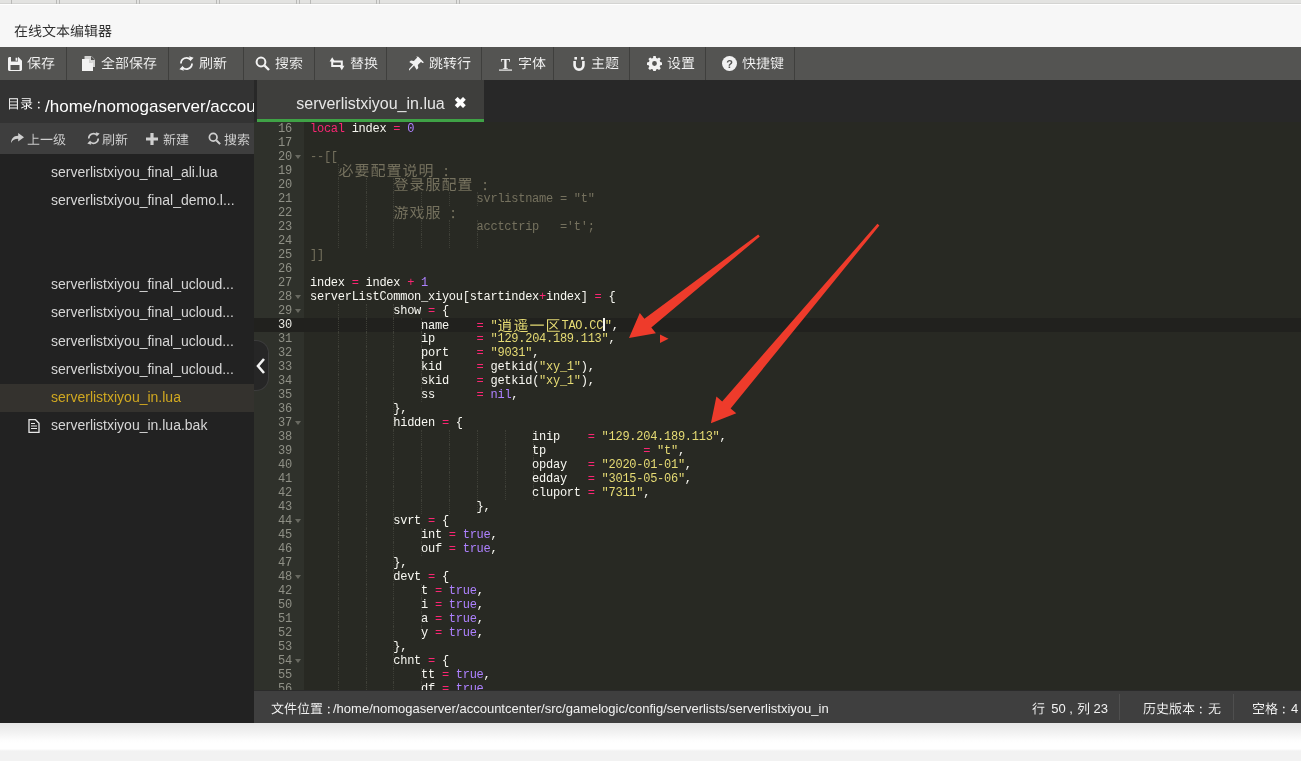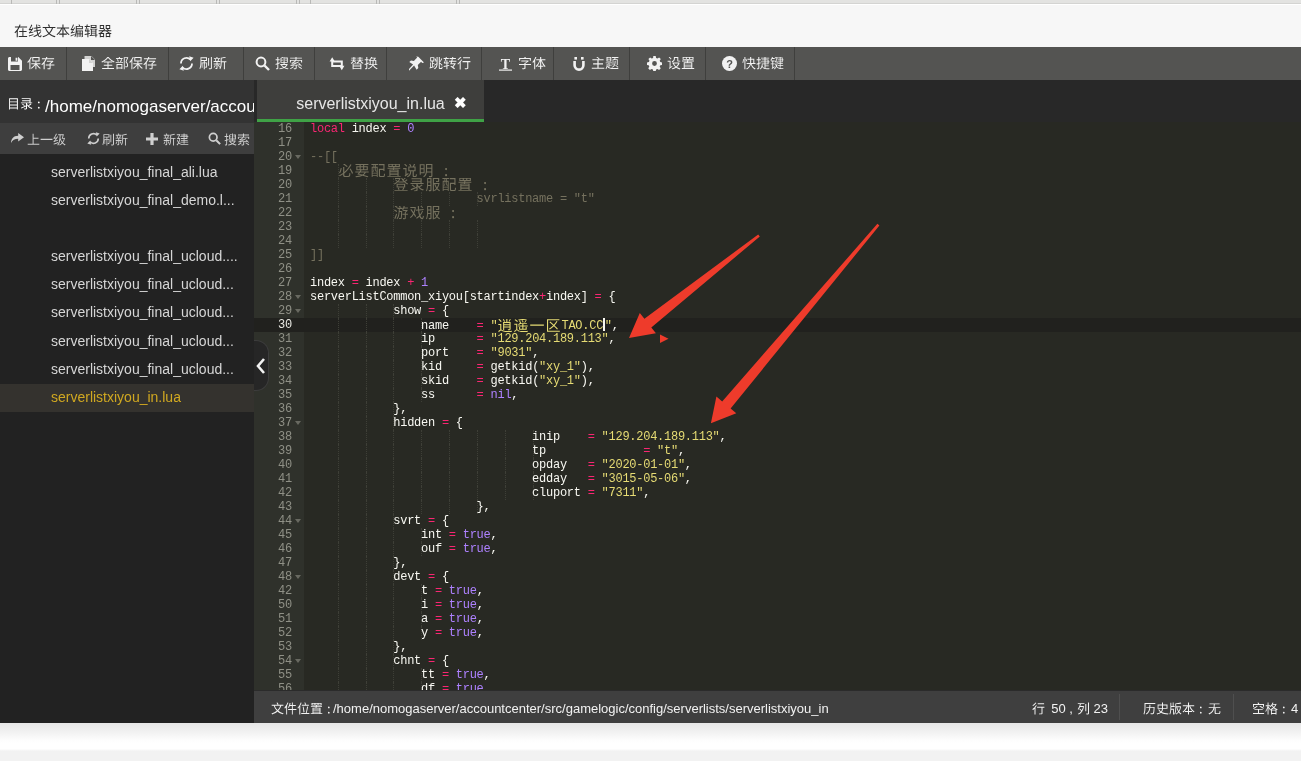--- a/index.html
+++ b/index.html
@@ -194,37 +194,41 @@
           <path d="M2.2 -10.9V-8.3H0.6V-7.4H2.2V-4.6L0.5 -4.0L0.8 -3.1L2.2 -3.6V-0.2C2.2 0.0 2.1 0.0 1.9 0.0C1.8 0.1 1.3 0.1 0.8 0.0C1.0 0.3 1.1 0.7 1.1 1.0C1.9 1.0 2.4 0.9 2.7 0.8C3.0 0.6 3.1 0.4 3.1 -0.2V-4.0L4.5 -4.5L4.4 -5.4L3.1 -4.9V-7.4H4.4V-8.3H3.1V-10.9ZM4.9 -3.8V-2.9H5.5L5.4 -2.9C6.0 -2.0 6.7 -1.3 7.6 -0.7C6.5 -0.2 5.2 0.1 4.0 0.3C4.1 0.5 4.3 0.8 4.4 1.1C5.8 0.8 7.2 0.4 8.5 -0.2C9.5 0.4 10.7 0.8 11.9 1.0C12.1 0.8 12.3 0.4 12.5 0.2C11.4 0.0 10.3 -0.3 9.4 -0.7C10.4 -1.4 11.3 -2.3 11.8 -3.5L11.3 -3.8L11.1 -3.8H8.9V-5.0H11.9V-9.9H9.4V-9.0H11.0V-7.8H9.5V-7.1H11.0V-5.8H8.9V-10.9H8.0V-5.8H5.9V-7.1H7.4V-7.8H5.9V-9.0C6.6 -9.2 7.3 -9.5 7.9 -9.8L7.2 -10.5C6.7 -10.1 5.8 -9.8 5.1 -9.5V-5.0H8.0V-3.8ZM10.5 -2.9C10.0 -2.2 9.3 -1.6 8.5 -1.1C7.6 -1.6 6.9 -2.2 6.4 -2.9Z M21.2 -1.4C22.3 -0.8 23.7 0.2 24.4 0.8L25.2 0.2C24.5 -0.4 23.0 -1.3 22.0 -1.8ZM16.8 -1.8C16.0 -1.1 14.9 -0.3 13.8 0.1C14.0 0.3 14.4 0.6 14.5 0.8C15.6 0.3 16.8 -0.6 17.7 -1.4ZM15.5 -4.1C15.7 -4.2 16.1 -4.3 18.5 -4.4C17.4 -3.9 16.5 -3.5 16.1 -3.4C15.3 -3.1 14.8 -2.9 14.3 -2.8C14.4 -2.6 14.5 -2.2 14.6 -2.0C14.9 -2.1 15.4 -2.2 19.2 -2.4V-0.1C19.2 0.0 19.2 0.1 19.0 0.1C18.8 0.1 18.1 0.1 17.3 0.1C17.4 0.3 17.6 0.7 17.6 1.0C18.6 1.0 19.2 1.0 19.6 0.8C20.1 0.7 20.2 0.4 20.2 -0.1V-2.5L23.4 -2.7C23.7 -2.3 24.0 -1.9 24.2 -1.6L25.0 -2.2C24.4 -2.9 23.3 -4.0 22.3 -4.7L21.6 -4.3C22.0 -4.0 22.3 -3.7 22.7 -3.3L17.0 -3.0C18.9 -3.7 20.7 -4.6 22.5 -5.6L21.7 -6.2C21.2 -5.9 20.6 -5.5 19.9 -5.2L17.0 -5.0C17.9 -5.4 18.8 -6.0 19.6 -6.6L19.2 -6.9H24.2V-5.3H25.2V-7.7H20.0V-8.9H25.0V-9.8H20.0V-10.9H19.0V-9.8H14.0V-8.9H19.0V-7.7H13.9V-5.3H14.8V-6.9H18.6C17.7 -6.1 16.6 -5.5 16.2 -5.3C15.8 -5.1 15.5 -5.0 15.3 -5.0C15.4 -4.8 15.5 -4.3 15.5 -4.1Z" fill="#cfcfcf"></path>
         </svg>
       </div>
     <div id="filelist">
         <div class="frow" style="top:5.4px">
           <span>serverlistxiyou_final_ali.lua</span>
         </div>
 <div class="frow" style="top:33.5px">
           <span>serverlistxiyou_final_demo.l...</span>
         </div>
-<div class="frow" style="top:89.7px">
-          <span>serverlistxiyou_final_ucloud....</span>
-        </div>
 <div class="frow" style="top:117.8px">
           <span>serverlistxiyou_final_ucloud...</span>
         </div>
 <div class="frow" style="top:145.9px">
           <span>serverlistxiyou_final_ucloud...</span>
         </div>
 <div class="frow" style="top:174.0px">
           <span>serverlistxiyou_final_ucloud...</span>
         </div>
 <div class="frow" style="top:202.1px">
           <span>serverlistxiyou_final_ucloud...</span>
         </div>
 <div class="frow sel" style="top:230.2px">
           <span>serverlistxiyou_in.lua</span>
+        </div>
+<div class="frow" style="top:258.3px">
+          <span style="position:absolute;left:28px;top:7px"><svg width="12" height="14" viewBox="0 0 12 14">
+              <path fill="none" stroke="#e8e8e8" stroke-width="1.3" d="M1 .7h6.5L11 4.2v9.1H1z"></path>
+              <path stroke="#e8e8e8" stroke-width="1.1" d="M3 4.5h4M3 7h6M3 9.5h6"></path>
+            </svg></span>
+          <span>serverlistxiyou_in.lua.bak</span>
         </div>
       </div>
   </div>
   <div id="collapse">
       <svg width="9" height="16" viewBox="0 0 9 16" style="position:absolute;left:2px;top:17px">
         <path d="M8 1 L2 8 L8 15" fill="none" stroke="#f2f2f2" stroke-width="2.6"></path>
       </svg>
     </div>
   <div id="editor">
     <div id="tabstrip">
@@ -442,20 +446,21 @@
 <div class="cl" style="top:42px">    <svg class="cjk" width="112" height="15" viewBox="0 -12 112 15" style="vertical-align:baseline;vertical-align:-5px;">
             <path d="M5.1 -11.8C6.4 -10.9 8.0 -9.6 8.9 -8.9L9.7 -9.8C8.8 -10.5 7.2 -11.7 5.9 -12.6ZM2.7 -8.1C2.4 -6.4 1.8 -4.4 1.0 -3.1L2.0 -2.7C2.9 -4.0 3.4 -6.1 3.8 -7.8ZM11.6 -7.1C12.6 -5.6 13.6 -3.6 14.0 -2.2L15.1 -2.8C14.6 -4.1 13.6 -6.1 12.6 -7.5ZM12.4 -11.7C11.0 -8.9 8.9 -6.2 6.3 -4.0V-9.0H5.1V-3.0C3.8 -2.1 2.5 -1.3 1.0 -0.6C1.2 -0.4 1.6 0.0 1.7 0.3C2.9 -0.3 4.1 -0.9 5.1 -1.7V-0.9C5.1 0.7 5.6 1.1 7.2 1.1C7.6 1.1 9.9 1.1 10.3 1.1C11.9 1.1 12.3 0.3 12.4 -2.4C12.1 -2.5 11.6 -2.7 11.3 -2.9C11.2 -0.5 11.1 -0.0 10.2 -0.0C9.7 -0.0 7.7 -0.0 7.3 -0.0C6.5 -0.0 6.3 -0.2 6.3 -0.9V-2.5C9.4 -5.0 11.8 -8.0 13.5 -11.2Z M26.6 -3.5C26.1 -2.6 25.4 -1.9 24.5 -1.4C23.4 -1.7 22.3 -1.9 21.1 -2.1C21.5 -2.5 21.8 -3.0 22.2 -3.5ZM18.3 -9.7V-5.8H22.3C22.1 -5.4 21.8 -4.9 21.5 -4.5H17.3V-3.5H20.9C20.3 -2.7 19.8 -2.1 19.3 -1.5C20.6 -1.3 21.8 -1.0 23.0 -0.7C21.5 -0.2 19.7 0.1 17.4 0.2C17.6 0.4 17.8 0.9 17.9 1.2C20.7 0.9 22.9 0.5 24.6 -0.3C26.5 0.2 28.2 0.7 29.4 1.2L30.4 0.3C29.2 -0.1 27.6 -0.6 25.8 -1.1C26.7 -1.7 27.4 -2.5 27.8 -3.5H30.7V-4.5H22.8C23.1 -4.9 23.3 -5.2 23.5 -5.6L22.8 -5.8H29.8V-9.7H26.2V-10.9H30.4V-12.0H17.5V-10.9H21.6V-9.7ZM22.7 -10.9H25.1V-9.7H22.7ZM19.4 -8.7H21.6V-6.7H19.4ZM22.7 -8.7H25.1V-6.7H22.7ZM26.2 -8.7H28.7V-6.7H26.2Z M40.8 -11.9V-10.8H45.4V-7.2H40.9V-0.7C40.9 0.7 41.3 1.1 42.7 1.1C43.0 1.1 44.9 1.1 45.2 1.1C46.6 1.1 46.9 0.4 47.0 -2.1C46.7 -2.2 46.2 -2.4 46.0 -2.6C45.9 -0.4 45.8 -0.0 45.1 -0.0C44.7 -0.0 43.1 -0.0 42.8 -0.0C42.1 -0.0 42.0 -0.1 42.0 -0.7V-6.1H45.4V-5.1H46.5V-11.9ZM34.6 -2.4H38.8V-0.8H34.6ZM34.6 -3.2V-8.3H35.7V-7.1C35.7 -6.3 35.5 -5.3 34.6 -4.6C34.8 -4.5 35.0 -4.2 35.1 -4.1C36.1 -5.0 36.3 -6.2 36.3 -7.1V-8.3H37.1V-5.5C37.1 -4.7 37.3 -4.6 37.9 -4.6C38.0 -4.6 38.5 -4.6 38.6 -4.6H38.8V-3.2ZM33.4 -12.0V-11.0H35.5V-9.3H33.7V1.1H34.6V0.1H38.8V0.9H39.7V-9.3H38.0V-11.0H40.1V-12.0ZM36.3 -9.3V-11.0H37.2V-9.3ZM37.8 -8.3H38.8V-5.3L38.8 -5.3C38.7 -5.3 38.7 -5.2 38.5 -5.2C38.4 -5.2 38.0 -5.2 38.0 -5.2C37.8 -5.2 37.8 -5.3 37.8 -5.5Z M58.3 -11.2H60.8V-9.9H58.3ZM54.8 -11.2H57.2V-9.9H54.8ZM51.3 -11.2H53.7V-9.9H51.3ZM51.4 -6.4V-0.1H49.4V0.8H62.7V-0.1H60.6V-6.4H55.9L56.1 -7.3H62.3V-8.2H56.3L56.5 -9.0H61.9V-12.0H50.3V-9.0H55.3L55.2 -8.2H49.5V-7.3H55.0L54.9 -6.4ZM52.4 -0.1V-1.0H59.5V-0.1ZM52.4 -4.1H59.5V-3.3H52.4ZM52.4 -4.8V-5.6H59.5V-4.8ZM52.4 -2.6H59.5V-1.7H52.4Z M66.2 -11.6C67.0 -10.9 68.0 -9.8 68.4 -9.2L69.3 -9.9C68.8 -10.6 67.7 -11.6 66.9 -12.3ZM71.4 -8.6H76.5V-5.8H71.4ZM67.1 0.6C67.3 0.3 67.8 -0.0 70.6 -2.1C70.5 -2.3 70.3 -2.8 70.2 -3.1L68.5 -1.9V-7.9H65.2V-6.8H67.4V-1.8C67.4 -1.1 66.8 -0.6 66.5 -0.4C66.7 -0.2 67.0 0.3 67.1 0.6ZM70.3 -9.6V-4.8H72.2C72.0 -2.4 71.5 -0.6 69.0 0.3C69.2 0.6 69.5 0.9 69.6 1.2C72.4 0.1 73.1 -1.9 73.3 -4.8H74.6V-0.5C74.6 0.7 74.9 1.0 76.0 1.0C76.3 1.0 77.3 1.0 77.5 1.0C78.5 1.0 78.8 0.5 78.9 -1.5C78.6 -1.5 78.1 -1.7 77.9 -1.9C77.8 -0.3 77.8 -0.1 77.4 -0.1C77.2 -0.1 76.3 -0.1 76.2 -0.1C75.8 -0.1 75.8 -0.1 75.8 -0.5V-4.8H77.6V-9.6H76.0C76.4 -10.4 76.9 -11.3 77.3 -12.2L76.1 -12.6C75.8 -11.7 75.3 -10.4 74.8 -9.6H72.3L73.3 -10.0C73.0 -10.7 72.4 -11.8 71.8 -12.6L70.9 -12.2C71.5 -11.4 72.0 -10.3 72.2 -9.6Z M85.6 -6.8V-3.8H82.8V-6.8ZM85.6 -7.8H82.8V-10.7H85.6ZM81.7 -11.7V-1.3H82.8V-2.7H86.6V-11.7ZM93.3 -10.9V-8.3H89.1V-10.9ZM88.0 -12.0V-6.6C88.0 -4.3 87.8 -1.4 85.2 0.5C85.5 0.7 85.9 1.1 86.0 1.3C87.8 -0.0 88.5 -1.8 88.9 -3.6H93.3V-0.3C93.3 -0.0 93.2 0.1 92.9 0.1C92.7 0.1 91.7 0.1 90.8 0.1C90.9 0.4 91.1 0.9 91.2 1.2C92.5 1.2 93.3 1.1 93.8 1.0C94.3 0.8 94.4 0.4 94.4 -0.3V-12.0ZM93.3 -7.3V-4.6H89.0C89.1 -5.3 89.1 -6.0 89.1 -6.6V-7.3Z M108.1 -5.8C108.6 -5.8 109.1 -6.3 109.1 -6.9C109.1 -7.5 108.6 -7.9 108.1 -7.9C107.5 -7.9 107.1 -7.5 107.1 -6.9C107.1 -6.3 107.5 -5.8 108.1 -5.8ZM108.1 0.2C108.6 0.2 109.1 -0.2 109.1 -0.8C109.1 -1.5 108.6 -1.9 108.1 -1.9C107.5 -1.9 107.1 -1.5 107.1 -0.8C107.1 -0.2 107.5 0.2 108.1 0.2Z" fill="#75715e"></path>
           </svg></div>
 <div class="cl" style="top:56px">            <svg class="cjk" width="96" height="15" viewBox="0 -12 96 15" style="vertical-align:baseline;vertical-align:-5px;">
             <path d="M4.7 -5.3H11.0V-3.4H4.7ZM3.6 -6.2V-2.5H12.2V-6.2ZM13.7 -10.7C13.2 -10.2 12.3 -9.4 11.6 -8.9C11.2 -9.2 10.9 -9.6 10.6 -10.0C11.3 -10.5 12.2 -11.2 12.9 -11.9L12.0 -12.5C11.5 -11.9 10.7 -11.2 10.1 -10.7C9.6 -11.3 9.3 -11.9 9.0 -12.6L8.0 -12.2C8.6 -10.8 9.5 -9.5 10.5 -8.4H5.6C6.4 -9.4 7.1 -10.5 7.6 -11.7L6.9 -12.1L6.7 -12.0H2.0V-11.1H6.1C5.8 -10.3 5.2 -9.6 4.6 -9.0C4.1 -9.5 3.3 -10.1 2.6 -10.5L2.0 -9.9C2.7 -9.4 3.5 -8.8 3.9 -8.3C3.0 -7.5 1.9 -6.8 0.9 -6.3C1.1 -6.1 1.4 -5.7 1.6 -5.5C2.9 -6.1 4.2 -7.0 5.3 -8.2V-7.5H10.7V-8.2C11.8 -7.1 13.0 -6.2 14.3 -5.6C14.5 -5.9 14.8 -6.3 15.1 -6.6C14.1 -7.0 13.1 -7.6 12.2 -8.3C13.0 -8.8 13.8 -9.5 14.5 -10.1ZM10.3 -2.4C10.0 -1.7 9.6 -0.8 9.2 -0.1H5.7L6.6 -0.5C6.5 -1.0 6.1 -1.8 5.7 -2.3L4.7 -2.0C5.0 -1.4 5.4 -0.6 5.5 -0.1H1.4V0.8H14.6V-0.1H10.3C10.7 -0.7 11.0 -1.4 11.4 -2.1Z M18.5 -4.8C19.5 -4.2 20.7 -3.4 21.2 -2.8L22.0 -3.6C21.4 -4.1 20.2 -4.9 19.3 -5.4ZM18.5 -11.8V-10.7H27.6L27.5 -9.3H19.0V-8.3H27.5L27.4 -6.9H17.5V-5.9H23.4V-3.2C21.2 -2.3 19.0 -1.4 17.5 -0.8L18.1 0.2C19.6 -0.4 21.6 -1.3 23.4 -2.1V-0.0C23.4 0.2 23.3 0.2 23.1 0.3C22.9 0.3 22.0 0.3 21.1 0.2C21.3 0.5 21.5 0.9 21.5 1.2C22.7 1.2 23.5 1.2 23.9 1.1C24.4 0.9 24.6 0.6 24.6 -0.0V-3.5C25.8 -1.6 27.7 -0.1 30.1 0.6C30.2 0.3 30.6 -0.1 30.8 -0.4C29.2 -0.8 27.8 -1.6 26.6 -2.7C27.6 -3.2 28.7 -4.1 29.6 -4.8L28.6 -5.5C28.0 -4.9 26.9 -4.0 25.9 -3.4C25.4 -4.0 24.9 -4.7 24.6 -5.5V-5.9H30.6V-6.9H28.6C28.7 -8.5 28.8 -10.3 28.8 -11.8L27.9 -11.8L27.8 -11.8Z M34.1 -12.0V-6.7C34.1 -4.4 34.0 -1.4 33.0 0.7C33.3 0.8 33.7 1.0 33.9 1.2C34.6 -0.2 34.9 -2.1 35.0 -3.9H37.4V-0.2C37.4 0.1 37.3 0.1 37.1 0.1C37.0 0.1 36.3 0.1 35.6 0.1C35.8 0.4 35.9 0.9 36.0 1.2C37.0 1.2 37.6 1.2 38.0 1.0C38.4 0.8 38.5 0.5 38.5 -0.1V-12.0ZM35.1 -11.0H37.4V-8.5H35.1ZM35.1 -7.5H37.4V-5.0H35.1C35.1 -5.5 35.1 -6.1 35.1 -6.7ZM45.4 -5.9C45.0 -4.6 44.5 -3.5 43.9 -2.5C43.2 -3.5 42.6 -4.6 42.2 -5.9ZM39.8 -12.0V1.2H40.9V-5.9H41.2C41.7 -4.3 42.4 -2.9 43.2 -1.6C42.5 -0.8 41.8 -0.2 40.9 0.3C41.2 0.5 41.5 0.9 41.6 1.1C42.4 0.6 43.2 -0.0 43.9 -0.8C44.6 0.0 45.4 0.7 46.3 1.2C46.5 0.9 46.8 0.6 47.0 0.3C46.1 -0.1 45.3 -0.8 44.5 -1.6C45.5 -3.0 46.2 -4.7 46.6 -6.7L46.0 -6.9L45.8 -6.9H40.9V-10.9H45.1V-9.1C45.1 -8.9 45.0 -8.9 44.8 -8.9C44.6 -8.8 43.8 -8.8 42.9 -8.9C43.0 -8.6 43.2 -8.2 43.2 -7.9C44.4 -7.9 45.1 -7.9 45.6 -8.1C46.1 -8.2 46.2 -8.5 46.2 -9.1V-12.0Z M56.8 -11.9V-10.8H61.4V-7.2H56.9V-0.7C56.9 0.7 57.3 1.1 58.7 1.1C59.0 1.1 60.9 1.1 61.2 1.1C62.6 1.1 62.9 0.4 63.0 -2.1C62.7 -2.2 62.2 -2.4 62.0 -2.6C61.9 -0.4 61.8 -0.0 61.1 -0.0C60.7 -0.0 59.1 -0.0 58.8 -0.0C58.1 -0.0 58.0 -0.1 58.0 -0.7V-6.1H61.4V-5.1H62.5V-11.9ZM50.6 -2.4H54.8V-0.8H50.6ZM50.6 -3.2V-8.3H51.7V-7.1C51.7 -6.3 51.5 -5.3 50.6 -4.6C50.8 -4.5 51.0 -4.2 51.1 -4.1C52.1 -5.0 52.3 -6.2 52.3 -7.1V-8.3H53.1V-5.5C53.1 -4.7 53.3 -4.6 53.9 -4.6C54.0 -4.6 54.5 -4.6 54.6 -4.6H54.8V-3.2ZM49.4 -12.0V-11.0H51.5V-9.3H49.7V1.1H50.6V0.1H54.8V0.9H55.7V-9.3H54.0V-11.0H56.1V-12.0ZM52.3 -9.3V-11.0H53.2V-9.3ZM53.8 -8.3H54.8V-5.3L54.8 -5.3C54.7 -5.3 54.7 -5.2 54.5 -5.2C54.4 -5.2 54.0 -5.2 54.0 -5.2C53.8 -5.2 53.8 -5.3 53.8 -5.5Z M74.3 -11.2H76.8V-9.9H74.3ZM70.8 -11.2H73.2V-9.9H70.8ZM67.3 -11.2H69.7V-9.9H67.3ZM67.3 -6.4V-0.1H65.4V0.8H78.7V-0.1H76.6V-6.4H71.9L72.1 -7.3H78.3V-8.2H72.3L72.5 -9.0H77.9V-12.0H66.3V-9.0H71.3L71.2 -8.2H65.5V-7.3H71.0L70.9 -6.4ZM68.4 -0.1V-1.0H75.5V-0.1ZM68.4 -4.1H75.5V-3.3H68.4ZM68.4 -4.8V-5.6H75.5V-4.8ZM68.4 -2.6H75.5V-1.7H68.4Z M92.1 -5.8C92.6 -5.8 93.1 -6.3 93.1 -6.9C93.1 -7.5 92.6 -7.9 92.1 -7.9C91.5 -7.9 91.1 -7.5 91.1 -6.9C91.1 -6.3 91.5 -5.8 92.1 -5.8ZM92.1 0.2C92.6 0.2 93.1 -0.2 93.1 -0.8C93.1 -1.5 92.6 -1.9 92.1 -1.9C91.5 -1.9 91.1 -1.5 91.1 -0.8C91.1 -0.2 91.5 0.2 92.1 0.2Z" fill="#75715e"></path>
           </svg></div>
 <div class="cl" style="top:70px">                        <span style="color:#75715e">svrlistname = "t"</span></div>
 <div class="cl" style="top:84px">            <svg class="cjk" width="64" height="15" viewBox="0 -12 64 15" style="vertical-align:baseline;vertical-align:-5px;">
             <path d="M1.7 -11.6C2.5 -11.2 3.5 -10.5 4.0 -10.0L4.7 -10.9C4.1 -11.3 3.1 -12.0 2.3 -12.4ZM1.1 -7.6C1.9 -7.2 3.0 -6.5 3.6 -6.1L4.2 -7.0C3.6 -7.4 2.5 -8.0 1.7 -8.4ZM1.3 0.4 2.3 1.0C2.9 -0.4 3.6 -2.3 4.1 -3.8L3.2 -4.4C2.7 -2.7 1.9 -0.8 1.3 0.4ZM11.8 -5.8V-4.3H9.5V-3.3H11.8V-0.1C11.8 0.1 11.7 0.2 11.5 0.2C11.3 0.2 10.6 0.2 9.9 0.1C10.0 0.5 10.1 0.9 10.2 1.2C11.2 1.2 11.9 1.2 12.3 1.0C12.7 0.8 12.8 0.5 12.8 -0.1V-3.3H14.9V-4.3H12.8V-5.4C13.5 -6.0 14.3 -6.8 14.8 -7.5L14.2 -8.0L14.0 -7.9H10.2C10.5 -8.4 10.8 -8.9 11.0 -9.5H14.9V-10.6H11.4C11.5 -11.2 11.7 -11.8 11.8 -12.4L10.7 -12.6C10.4 -10.9 9.9 -9.1 9.0 -8.0C9.3 -7.9 9.8 -7.6 10.0 -7.5L10.2 -7.8V-6.9H13.0C12.7 -6.5 12.2 -6.1 11.8 -5.8ZM4.4 -10.2V-9.1H5.8C5.7 -5.4 5.5 -1.6 3.5 0.5C3.8 0.6 4.1 0.9 4.3 1.2C5.9 -0.5 6.4 -3.1 6.6 -5.9H8.1C8.0 -1.9 7.9 -0.5 7.7 -0.1C7.5 0.0 7.4 0.1 7.2 0.1C7.0 0.1 6.5 0.0 5.9 0.0C6.0 0.3 6.1 0.7 6.2 1.0C6.7 1.1 7.4 1.1 7.7 1.0C8.1 1.0 8.3 0.9 8.6 0.5C8.9 0.0 9.0 -1.6 9.2 -6.5C9.2 -6.6 9.2 -7.0 9.2 -7.0H6.7C6.8 -7.7 6.8 -8.4 6.8 -9.1H9.6V-10.2ZM5.7 -12.2C6.2 -11.6 6.7 -10.7 6.9 -10.2L8.0 -10.7C7.7 -11.2 7.2 -12.0 6.7 -12.6Z M27.1 -11.9C27.9 -11.2 28.8 -10.4 29.2 -9.8L30.0 -10.5C29.6 -11.0 28.7 -11.9 27.9 -12.5ZM17.4 -8.3C18.2 -7.2 19.2 -5.9 20.0 -4.6C19.2 -2.9 18.1 -1.6 16.9 -0.8C17.2 -0.6 17.6 -0.2 17.7 0.1C18.9 -0.8 19.9 -2.0 20.7 -3.5C21.3 -2.6 21.8 -1.7 22.2 -1.0L23.1 -1.8C22.7 -2.6 22.1 -3.6 21.3 -4.7C22.1 -6.4 22.6 -8.4 22.9 -10.7L22.2 -10.9L22.0 -10.9H17.3V-9.9H21.7C21.4 -8.4 21.1 -7.0 20.6 -5.8C19.8 -6.9 19.0 -8.0 18.2 -9.0ZM29.1 -7.2C28.6 -5.9 27.9 -4.6 27.0 -3.4C26.7 -4.6 26.4 -6.0 26.2 -7.6L30.7 -8.1L30.6 -9.1L26.1 -8.6C26.0 -9.8 26.0 -11.1 25.9 -12.5H24.8C24.8 -11.1 24.9 -9.8 25.0 -8.5L22.9 -8.3L23.1 -7.2L25.1 -7.5C25.3 -5.5 25.6 -3.8 26.1 -2.4C25.1 -1.4 24.1 -0.6 22.9 -0.0C23.3 0.2 23.6 0.5 23.8 0.8C24.8 0.3 25.7 -0.4 26.5 -1.2C27.1 0.3 28.0 1.1 29.2 1.2C30.0 1.3 30.6 0.5 30.9 -1.9C30.7 -2.0 30.2 -2.3 29.9 -2.6C29.8 -0.9 29.6 -0.1 29.2 -0.1C28.5 -0.2 27.9 -1.0 27.4 -2.2C28.5 -3.6 29.4 -5.1 30.0 -6.7Z M34.1 -12.0V-6.7C34.1 -4.4 34.0 -1.4 33.0 0.7C33.3 0.8 33.7 1.0 33.9 1.2C34.6 -0.2 34.9 -2.1 35.0 -3.9H37.4V-0.2C37.4 0.1 37.3 0.1 37.1 0.1C37.0 0.1 36.3 0.1 35.6 0.1C35.8 0.4 35.9 0.9 36.0 1.2C37.0 1.2 37.6 1.2 38.0 1.0C38.4 0.8 38.5 0.5 38.5 -0.1V-12.0ZM35.1 -11.0H37.4V-8.5H35.1ZM35.1 -7.5H37.4V-5.0H35.1C35.1 -5.5 35.1 -6.1 35.1 -6.7ZM45.4 -5.9C45.0 -4.6 44.5 -3.5 43.9 -2.5C43.2 -3.5 42.6 -4.6 42.2 -5.9ZM39.8 -12.0V1.2H40.9V-5.9H41.2C41.7 -4.3 42.4 -2.9 43.2 -1.6C42.5 -0.8 41.8 -0.2 40.9 0.3C41.2 0.5 41.5 0.9 41.6 1.1C42.4 0.6 43.2 -0.0 43.9 -0.8C44.6 0.0 45.4 0.7 46.3 1.2C46.5 0.9 46.8 0.6 47.0 0.3C46.1 -0.1 45.3 -0.8 44.5 -1.6C45.5 -3.0 46.2 -4.7 46.6 -6.7L46.0 -6.9L45.8 -6.9H40.9V-10.9H45.1V-9.1C45.1 -8.9 45.0 -8.9 44.8 -8.9C44.6 -8.8 43.8 -8.8 42.9 -8.9C43.0 -8.6 43.2 -8.2 43.2 -7.9C44.4 -7.9 45.1 -7.9 45.6 -8.1C46.1 -8.2 46.2 -8.5 46.2 -9.1V-12.0Z M60.1 -5.8C60.6 -5.8 61.1 -6.3 61.1 -6.9C61.1 -7.5 60.6 -7.9 60.1 -7.9C59.5 -7.9 59.1 -7.5 59.1 -6.9C59.1 -6.3 59.5 -5.8 60.1 -5.8ZM60.1 0.2C60.6 0.2 61.1 -0.2 61.1 -0.8C61.1 -1.5 60.6 -1.9 60.1 -1.9C59.5 -1.9 59.1 -1.5 59.1 -0.8C59.1 -0.2 59.5 0.2 60.1 0.2Z" fill="#75715e"></path>
           </svg></div>
+<div class="cl" style="top:98px">                        <span style="color:#75715e">acctctrip   ='t';</span></div>
 <div class="cl" style="top:112px"></div>
 <div class="cl" style="top:126px"><span style="color:#75715e">]]</span></div>
 <div class="cl" style="top:140px"></div>
 <div class="cl" style="top:154px">index <span style="color:#f92672">=</span> index <span style="color:#f92672">+</span> <span style="color:#ae81ff">1</span></div>
 <div class="cl" style="top:168px">serverListCommon_xiyou[startindex<span style="color:#f92672">+</span>index] <span style="color:#f92672">=</span> {</div>
 <div class="cl" style="top:182px">            show <span style="color:#f92672">=</span> {</div>
 <div class="cl" style="top:196px">                name    <span style="color:#f92672">=</span> <span style="color:#e6db74">"</span><svg class="cjk" width="64" height="15" viewBox="0 -12 64 15" style="vertical-align:baseline;vertical-align:-5px;">
             <path d="M1.4 -11.5C2.3 -10.7 3.3 -9.7 3.7 -9.0L4.7 -9.7C4.2 -10.4 3.2 -11.4 2.3 -12.1ZM5.8 -11.6C6.3 -10.9 6.9 -9.9 7.1 -9.2L8.0 -9.6C7.8 -10.3 7.2 -11.3 6.7 -12.0ZM12.9 -12.0C12.6 -11.2 12.0 -10.2 11.5 -9.5L12.3 -9.2C12.8 -9.8 13.4 -10.8 13.8 -11.7ZM6.1 -8.9V-1.0H7.2V-3.6H12.5V-2.0C12.5 -1.8 12.4 -1.8 12.2 -1.8C12.1 -1.8 11.4 -1.8 10.7 -1.8C10.9 -1.5 11.0 -1.1 11.1 -0.8C12.1 -0.8 12.7 -0.8 13.1 -1.0C13.5 -1.2 13.6 -1.5 13.6 -2.0V-8.9H10.4V-12.6H9.3V-8.9ZM12.5 -7.9V-6.7H7.2V-7.9ZM7.2 -5.8H12.5V-4.5H7.2ZM4.3 -7.0H1.3V-6.0H3.2V-1.2C2.5 -0.9 1.8 -0.4 1.2 0.2L1.9 1.2C2.8 0.3 3.6 -0.5 4.1 -0.5C4.5 -0.5 4.9 -0.1 5.5 0.3C6.5 0.9 7.8 1.0 9.5 1.0C11.0 1.0 13.5 0.9 14.7 0.9C14.7 0.5 14.9 -0.0 15.0 -0.3C13.5 -0.1 11.2 -0.0 9.5 -0.0C7.9 -0.0 6.7 -0.1 5.7 -0.7C5.0 -1.1 4.7 -1.5 4.3 -1.5Z M24.8 -10.5C25.2 -9.9 25.5 -9.0 25.6 -8.5L26.6 -8.8C26.5 -9.3 26.1 -10.2 25.6 -10.8ZM28.7 -11.1C28.4 -10.3 27.7 -9.2 27.2 -8.6L28.0 -8.2C28.5 -8.8 29.2 -9.8 29.7 -10.7ZM29.1 -12.6C27.3 -12.1 24.0 -11.8 21.3 -11.6C21.4 -11.4 21.5 -11.0 21.5 -10.8C24.4 -10.9 27.8 -11.2 30.0 -11.8ZM17.6 -11.0C18.5 -10.4 19.6 -9.6 20.1 -8.9L21.0 -9.7C20.4 -10.3 19.3 -11.1 18.3 -11.7ZM22.1 -4.1V-1.3H29.7V-4.1H28.6V-2.2H26.4V-4.6H30.7V-5.5H26.4V-6.9H29.9V-7.8H23.8C23.9 -8.0 24.1 -8.2 24.2 -8.5L23.5 -8.5L23.9 -8.7C23.8 -9.3 23.3 -10.0 22.8 -10.6L22.0 -10.3C22.4 -9.7 22.8 -8.9 23.0 -8.3L23.0 -8.4C22.6 -7.7 22.0 -7.0 21.1 -6.4C21.3 -6.3 21.7 -6.0 21.8 -5.8C22.4 -6.1 22.8 -6.5 23.2 -6.9H25.3V-5.5H21.3V-4.6H25.3V-2.2H23.1V-4.1ZM20.3 -7.3H17.3V-6.3H19.2V-1.5C18.5 -1.2 17.8 -0.6 17.1 0.2L17.8 1.2C18.6 0.2 19.3 -0.7 19.8 -0.7C20.2 -0.7 20.7 -0.2 21.3 0.2C22.3 0.8 23.6 1.0 25.4 1.0C27.0 1.0 29.6 0.9 30.6 0.9C30.6 0.5 30.8 -0.0 30.9 -0.3C29.4 -0.1 27.1 -0.0 25.4 -0.0C23.8 -0.0 22.5 -0.1 21.5 -0.8C20.9 -1.1 20.6 -1.4 20.3 -1.6Z M33.2 -6.5V-5.2H46.9V-6.5Z M62.4 -11.8H50.0V0.8H62.8V-0.3H51.1V-10.7H62.4ZM52.4 -8.8C53.6 -7.8 54.9 -6.7 56.1 -5.5C54.8 -4.2 53.4 -3.1 51.9 -2.2C52.2 -2.0 52.6 -1.6 52.8 -1.4C54.2 -2.3 55.6 -3.5 56.9 -4.8C58.2 -3.5 59.3 -2.3 60.1 -1.4L61.0 -2.2C60.2 -3.1 59.0 -4.4 57.6 -5.6C58.7 -6.8 59.7 -8.2 60.5 -9.6L59.5 -10.0C58.7 -8.7 57.8 -7.5 56.8 -6.3C55.6 -7.4 54.3 -8.5 53.2 -9.4Z" fill="#e6db74"></path>
           </svg><span style="color:#e6db74">TAO.CC</span><span class="cur"></span><span style="color:#e6db74">"</span>,</div>
 <div class="cl" style="top:210px">                ip      <span style="color:#f92672">=</span> <span style="color:#e6db74">"129.204.189.113"</span>,</div>

